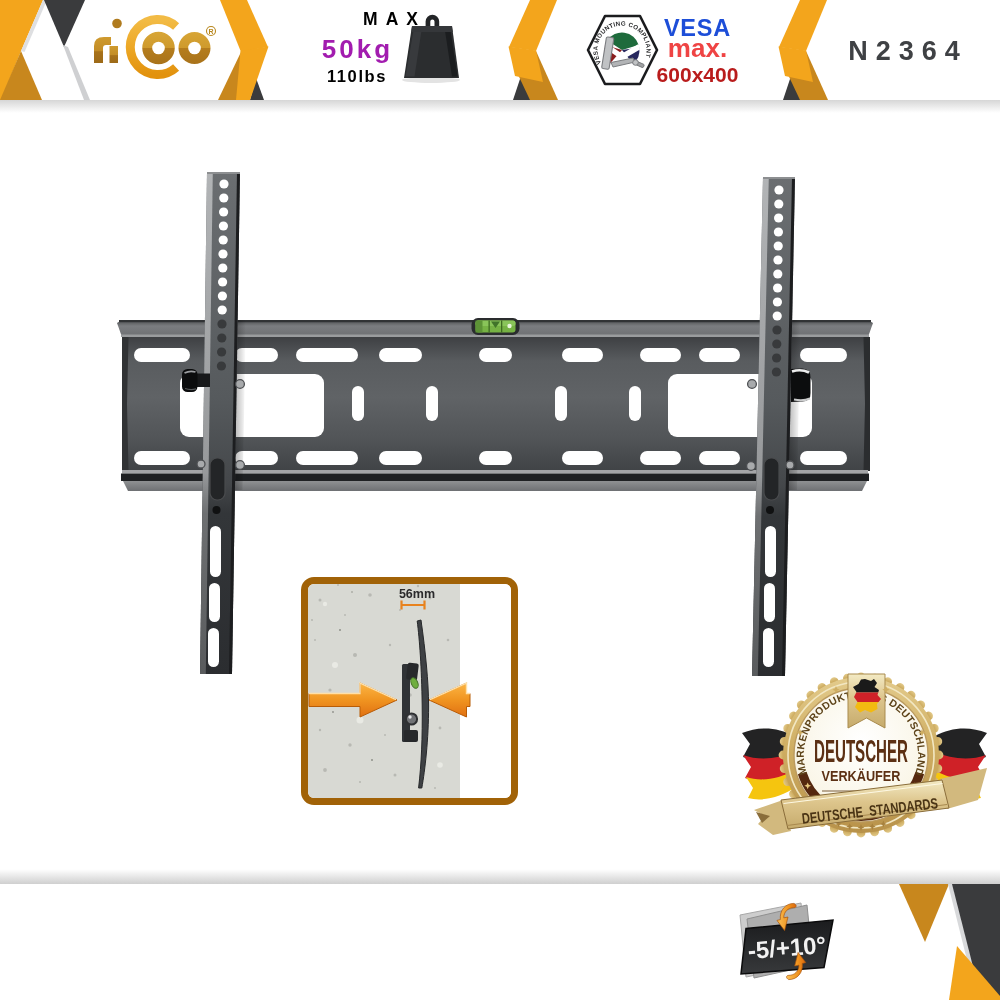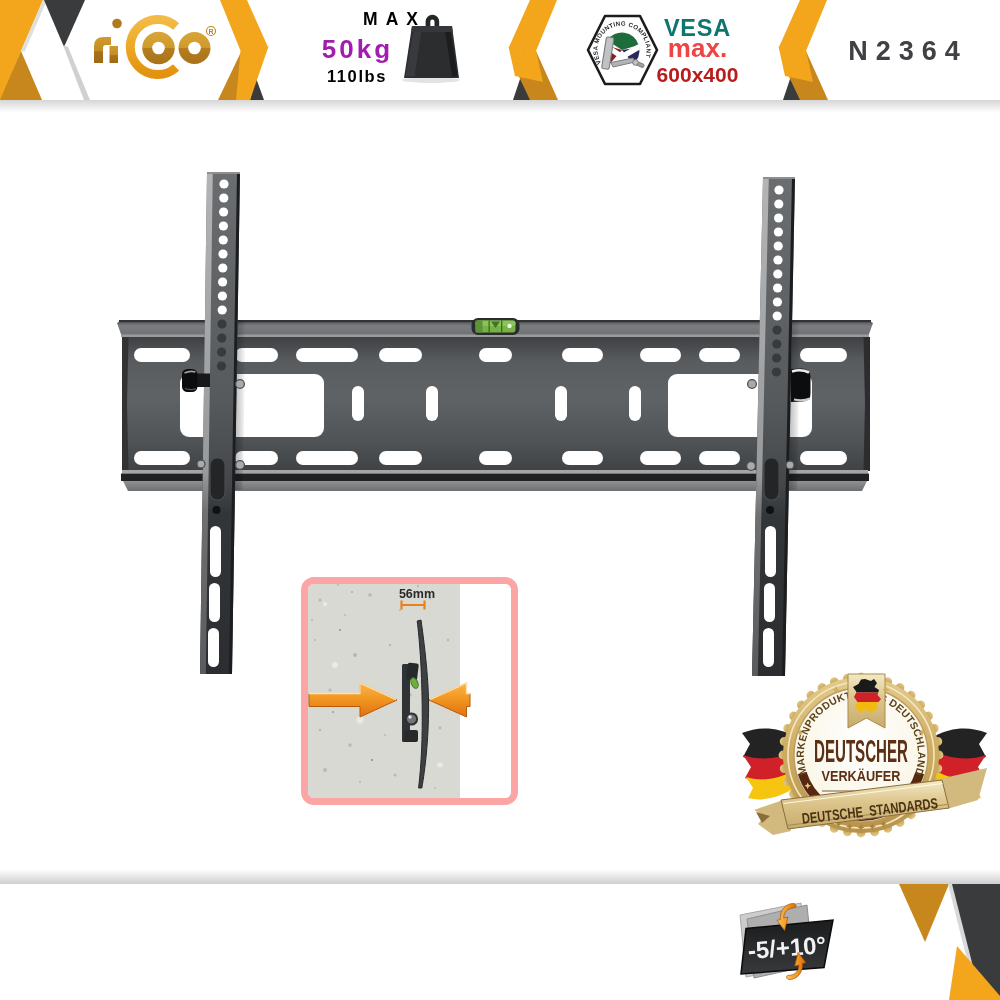--- a/index.html
+++ b/index.html
@@ -114,21 +114,21 @@
   <path d="M622,50 L605,45 A17.5,17.5 0 0 0 610,63.5 Z" fill="#8a1d1d"></path>
   <path d="M605.5,42.5 L622,53.5 L638.5,44 L640,49.5 L622,60 L604,47.5 Z" fill="#ffffff"></path>
   <g>
     <rect x="604" y="37" width="7.5" height="32" rx="1.5" fill="#c0c2c4" stroke="#7b7d80" stroke-width="1.1" transform="rotate(9 607 53)"></rect>
     <polygon points="611,62.5 633,58 635,62 613,67" fill="#b2b4b6" stroke="#7b7d80" stroke-width="1"></polygon>
     <rect x="636.5" y="61.5" width="8" height="3.5" rx="1" fill="#9fa1a3" stroke="#6f7174" stroke-width="0.8" transform="rotate(24 637 63)"></rect>
     <circle cx="635.5" cy="62.5" r="2.8" fill="#c0c2c4" stroke="#7b7d80" stroke-width="1"></circle>
   </g>
 </svg>
 
-<div class="abs" style="left:632px;top:16.9px;width:131px;text-align:center;color:#0f766e;font-weight:bold;line-height:1;font-size:23.5px;letter-spacing:0.8px;">VESA</div>
+<div class="abs" style="left:632px;top:16.9px;width:131px;text-align:center;color:#1d4ed8;font-weight:bold;line-height:1;font-size:23.5px;letter-spacing:0.8px;">VESA</div>
 <div class="abs" style="left:632px;top:34.8px;width:131px;text-align:center;color:#ef4444;font-weight:bold;line-height:1;font-size:26px;">max.</div>
 <div class="abs" style="left:632px;top:64.2px;width:131px;text-align:center;color:#b91c1c;font-weight:bold;line-height:1;font-size:21px;">600x400</div>
 
 <div class="abs" style="left:804px;top:35.9px;width:200px;text-align:center;color:#3f4144;font-weight:bold;font-size:27px;letter-spacing:8px;padding-left:8px;box-sizing:border-box;">N2364</div>
 
 <svg class="abs" style="left:100px;top:150px;" width="800" height="550" viewBox="100 150 800 550">
   <defs>
     <linearGradient id="plateFace" x1="0" y1="0" x2="0" y2="1">
       <stop offset="0" stop-color="#3e4043"></stop>
         <stop offset="0.18" stop-color="#595c5f"></stop>
@@ -317,21 +317,21 @@
     <rect x="475.5" y="320.5" width="40" height="12" rx="3" fill="#76b244"></rect>
     <rect x="475.5" y="320.5" width="40" height="5.5" rx="2.5" fill="#8cc55c" opacity="0.9"></rect>
     <rect x="475.5" y="320.5" width="7" height="12" fill="#5d9336"></rect>
     <rect x="488.5" y="320.5" width="1.3" height="12" fill="#3f6b22"></rect>
     <rect x="501" y="320.5" width="1.3" height="12" fill="#3f6b22"></rect>
     <path d="M491,321.5 L500,321.5 L495.5,328 Z" fill="#41742a"></path>
     <circle cx="509.5" cy="326" r="2.2" fill="#e9f5dc"></circle>
   </g>
 </svg>
 
-<div class="abs" style="left:301px;top:577px;width:203px;height:214px;border:7px solid #fca5a5;border-radius:13px;background:#ffffff;overflow:hidden;">
+<div class="abs" style="left:301px;top:577px;width:203px;height:214px;border:7px solid #a16207;border-radius:13px;background:#ffffff;overflow:hidden;">
   <svg width="203" height="214" viewBox="308 584 203 214">
 
     <rect x="308" y="584" width="152" height="214" fill="#d8d9d3"></rect>
     <g fill="#b8b9b3">
       <circle cx="320" cy="600" r="1.5"></circle>
         <circle cx="345" cy="615" r="1"></circle>
         <circle cx="370" cy="595" r="1.8"></circle>
       <circle cx="400" cy="610" r="1"></circle>
         <circle cx="430" cy="598" r="1.4"></circle>
         <circle cx="315" cy="640" r="1"></circle>

